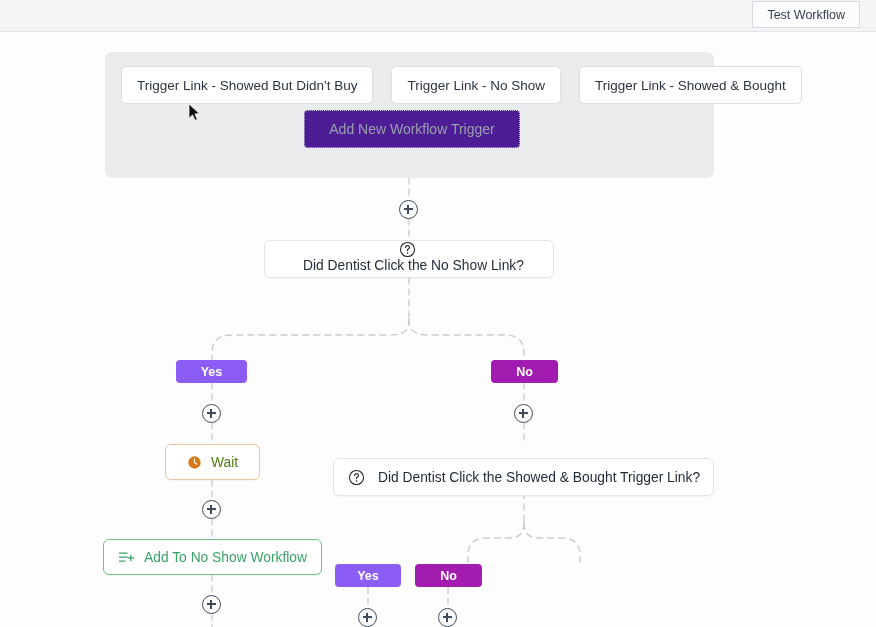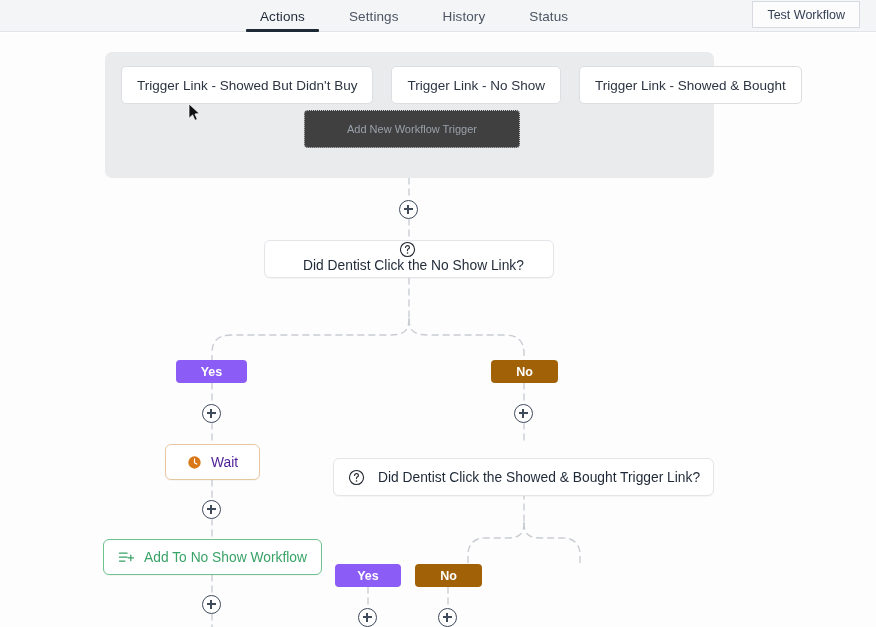--- a/index.html
+++ b/index.html
@@ -94,24 +94,24 @@
     font-size: 13.5px;
     color: #2c3442;
     white-space: nowrap;
     cursor: pointer;
   }
   .add-trigger {
     position: absolute;
     left: 199px; top: 58px;
     width: 216px; height: 38px;
     display: flex; align-items: center; justify-content: center;
-    background: #404040;
+    background: #4c1d95;
     border: 1.5px dotted #c9ccd2;
     border-radius: 4px;
-    font-size: 11px;
+    font-size: 14px;
     color: #9aa0aa;
     cursor: pointer;
   }
 
   
   .node {
     position: absolute;
     display: flex; align-items: center;
     background: #ffffff;
     border: 1px solid #e3e5e9;
@@ -127,21 +127,21 @@
   .node-cond { height: 38px; padding: 0 18px 0 14px; }
   .node-cond .lbl { margin-left: 13px; }
 
   .node-wait {
     height: 36px; padding: 0 20px;
     border: 1px solid #e7c7a0;
     justify-content: center;
     color: #c9771a;
     font-weight: 500;
   }
-  .node-wait .lbl { margin-left: 9px; color: #4c1d95; }
+  .node-wait .lbl { margin-left: 9px; color: #4d7c0f; }
 
   .node-green {
     height: 36px; padding: 0 18px;
     border: 1px solid #6dc28d;
     justify-content: center;
     color: #3aa368;
   }
   .node-green .lbl { margin-left: 9px; color: #3aa368; }
 
   
@@ -149,21 +149,21 @@
     position: absolute;
     height: 23px;
     display: flex; align-items: center; justify-content: center;
     border-radius: 4px;
     font-size: 12.5px;
     font-weight: 600;
     color: #ffffff;
     cursor: pointer;
   }
   .pill-yes { background: #8b5cf6; }
-  .pill-no  { background: #a16207; }
+  .pill-no  { background: #a21caf; }
 
   
   .plus {
     position: absolute;
     width: 19px; height: 19px;
     border: 1.6px solid #3f4b5b;
     border-radius: 50%;
     background: #ffffff;
     cursor: pointer;
   }
@@ -175,34 +175,20 @@
   .plus::before { left: 3.6px; right: 3.6px; top: 7.4px; height: 1.6px; }
   .plus::after  { top: 3.6px; bottom: 3.6px; left: 7.4px; width: 1.6px; }
 
   
   .cursor { position: absolute; left: 188px; top: 70px; width: 14px; height: 20px; }
 </style>
 </head>
 <body>
 
 <div class="header">
-  <div class="tabs">
-    <div class="tab active">
-      <span>Actions</span>
-    </div>
-    <div class="tab">
-      <span>Settings</span>
-    </div>
-    <div class="tab">
-      <span>History</span>
-    </div>
-    <div class="tab">
-      <span>Status</span>
-    </div>
-  </div>
   <div class="test-btn">
     <span>Test Workflow</span>
   </div>
 </div>
 
 <div class="canvas">
 
   <svg class="edges" viewBox="0 0 876 594" width="876" height="594" fill="none">
     <g stroke="#c8ccd2" stroke-width="1.4" stroke-dasharray="6 5" fill="none" stroke-linecap="round">
 

